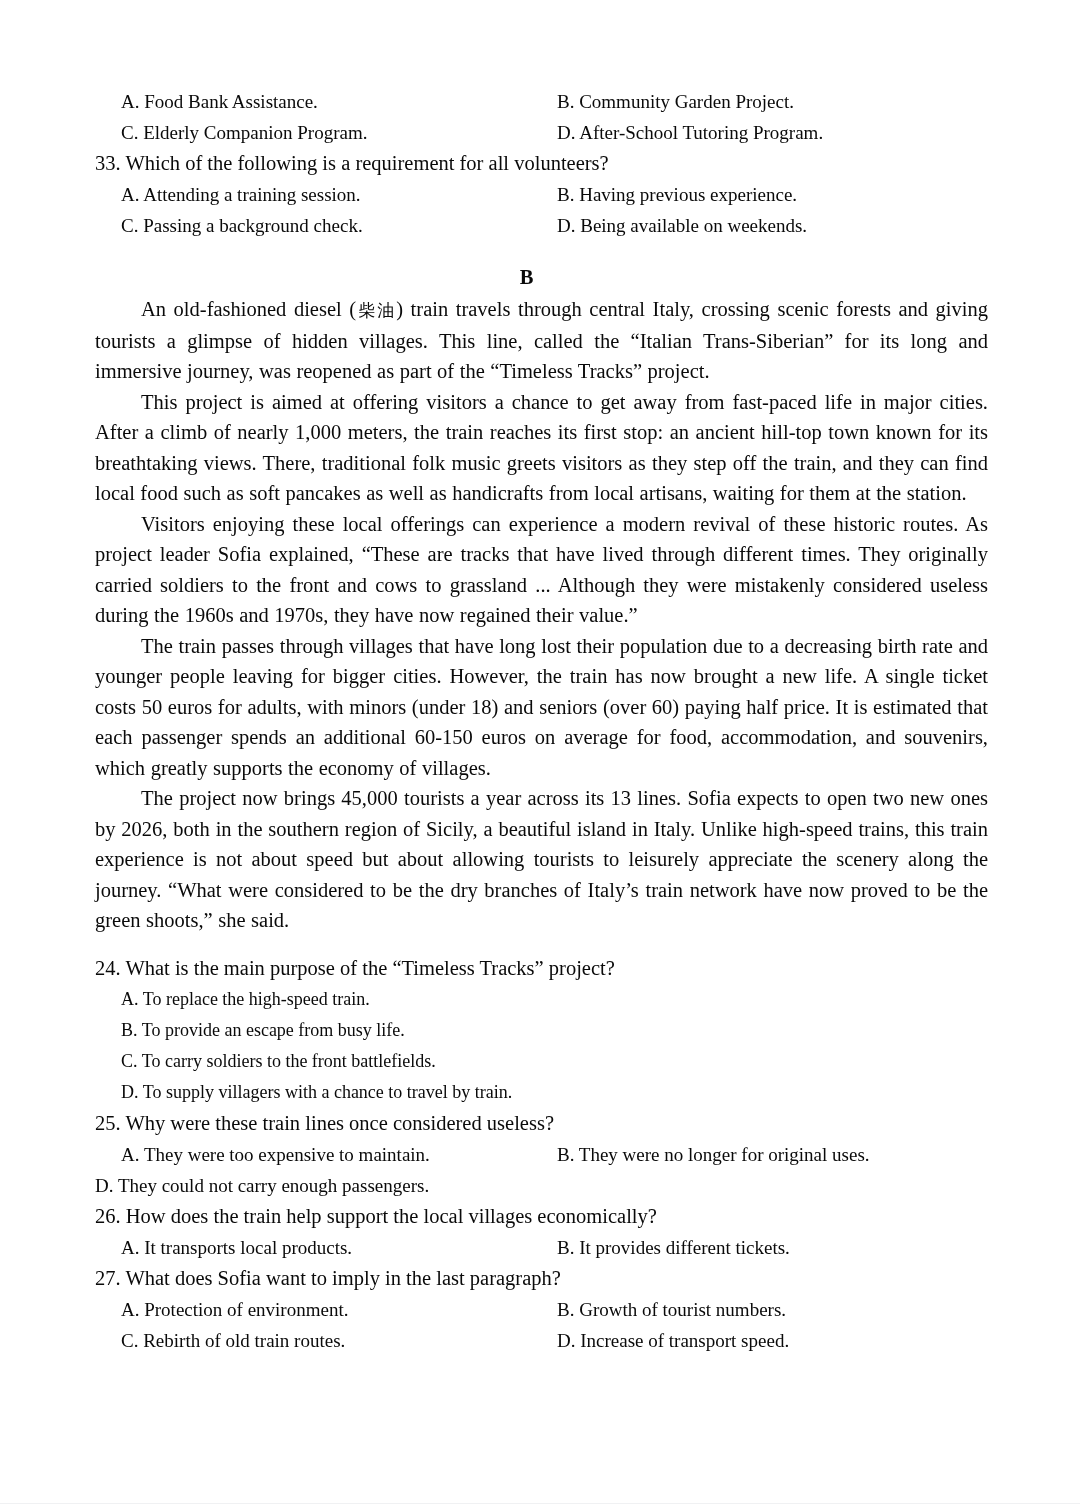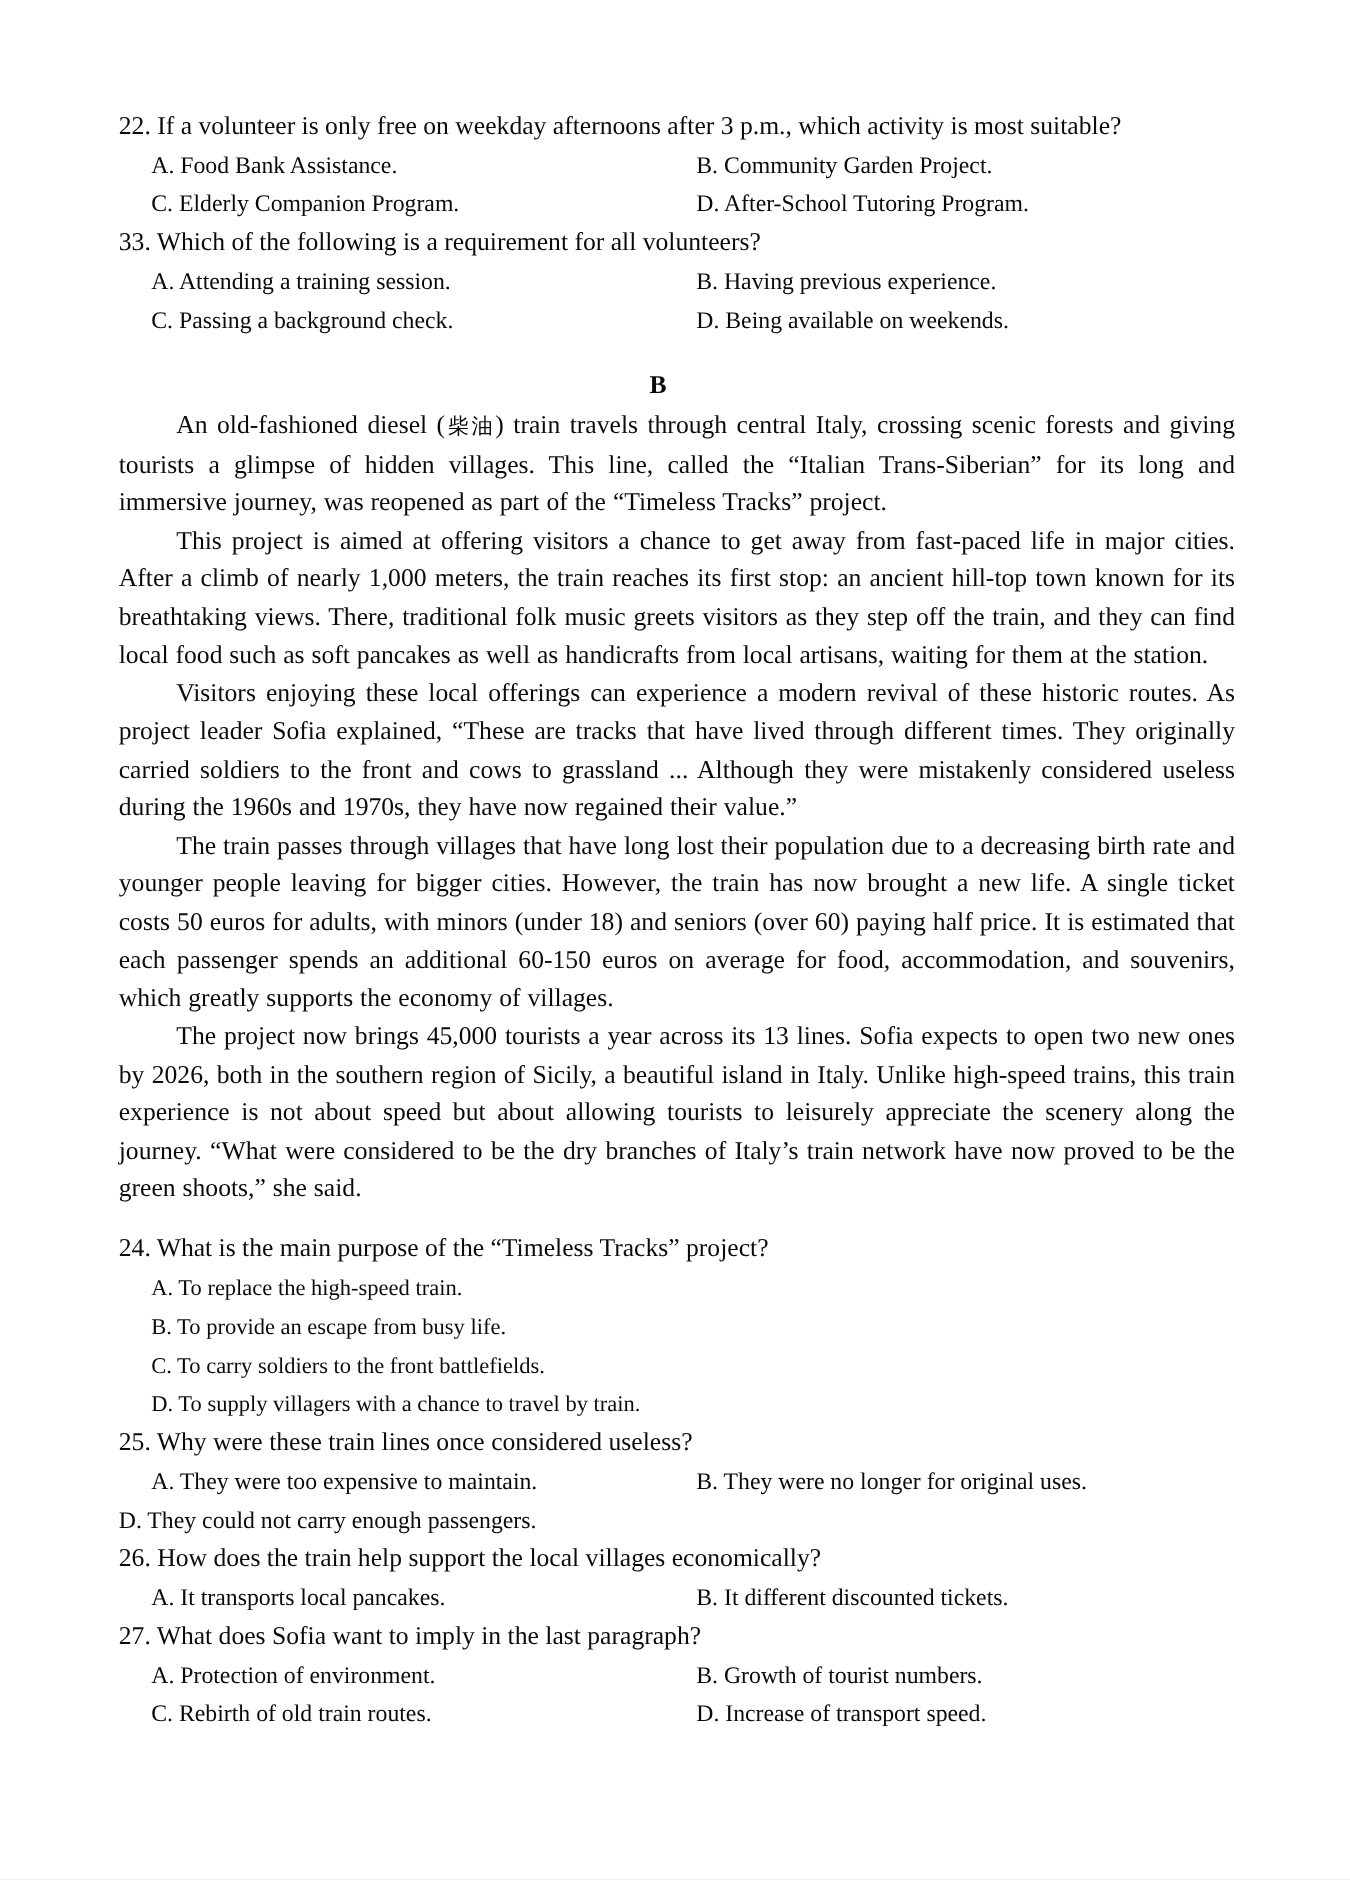--- a/index.html
+++ b/index.html
@@ -102,21 +102,20 @@
     background: #f0f1f3;
   }
 </style>
 </head>
 <body>
 
 <div class="page">
   <div class="content">
 
     <div class="question-block">
-      <div class="q-stem">22. If a volunteer is only free on weekday afternoons after 3 p.m., which activity is most suitable?</div>
       <div class="opt-row">
         <div class="opt-col-a">A. Food Bank Assistance.</div>
         <div class="opt-col-b">B. Community Garden Project.</div>
       </div>
       <div class="opt-row">
         <div class="opt-col-a">C. Elderly Companion Program.</div>
         <div class="opt-col-b">D. After-School Tutoring Program.</div>
       </div>
     </div>
 
@@ -159,22 +158,22 @@
         <div class="opt-col-b">B. They were no longer for original uses.</div>
       </div>
       <div class="opt-row">
         <div class="opt-col-b">D. They could not carry enough passengers.</div>
       </div>
     </div>
 
     <div class="question-block">
       <div class="q-stem">26. How does the train help support the local villages economically?</div>
       <div class="opt-row">
-        <div class="opt-col-a">A. It transports local pancakes.</div>
-        <div class="opt-col-b">B. It different discounted tickets.</div>
+        <div class="opt-col-a">A. It transports local products.</div>
+        <div class="opt-col-b">B. It provides different tickets.</div>
       </div>
     </div>
 
     <div class="question-block">
       <div class="q-stem">27. What does Sofia want to imply in the last paragraph?</div>
       <div class="opt-row">
         <div class="opt-col-a">A. Protection of environment.</div>
         <div class="opt-col-b">B. Growth of tourist numbers.</div>
       </div>
       <div class="opt-row">

